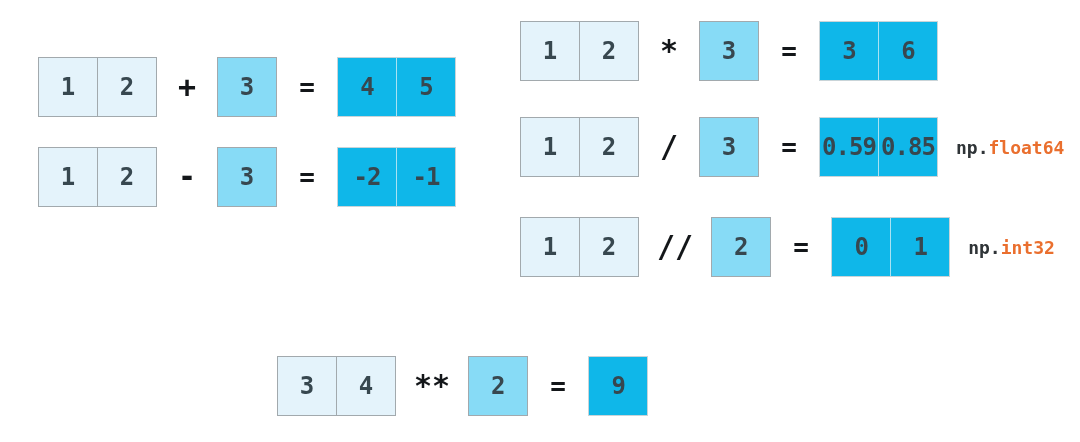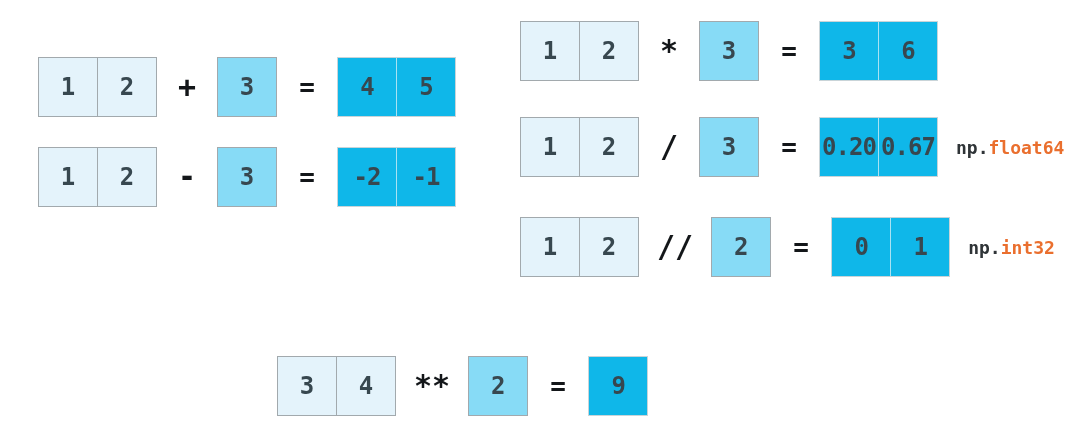--- a/index.html
+++ b/index.html
@@ -150,22 +150,22 @@
 
   <div class="row row-div">
     <div class="arr input">
       <div class="cell">1</div>
       <div class="cell">2</div>
     </div>
     <span class="op">/</span>
     <div class="scalar">3</div>
     <span class="eq">=</span>
     <div class="arr result">
-      <div class="cell">0.20</div>
-      <div class="cell">0.67</div>
+      <div class="cell">0.59</div>
+      <div class="cell">0.85</div>
     </div>
     <span class="dtype"><span class="prefix">np.</span><span class="name">float64</span></span>
   </div>
 
   <div class="row row-fdiv">
     <div class="arr input">
       <div class="cell">1</div>
       <div class="cell">2</div>
     </div>
     <span class="op">//</span>

